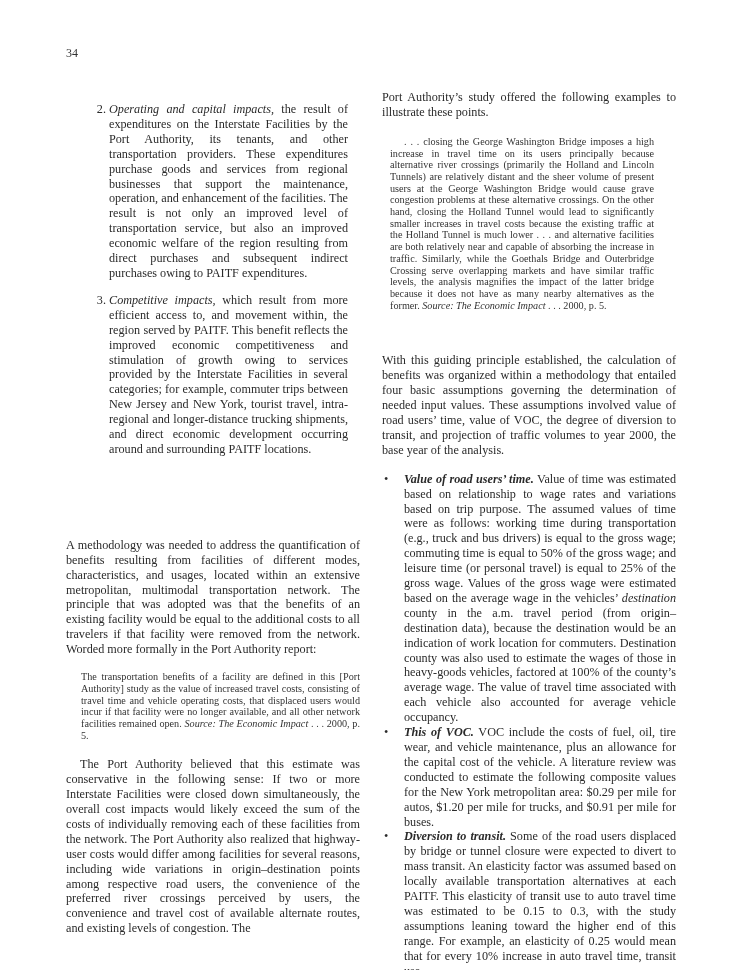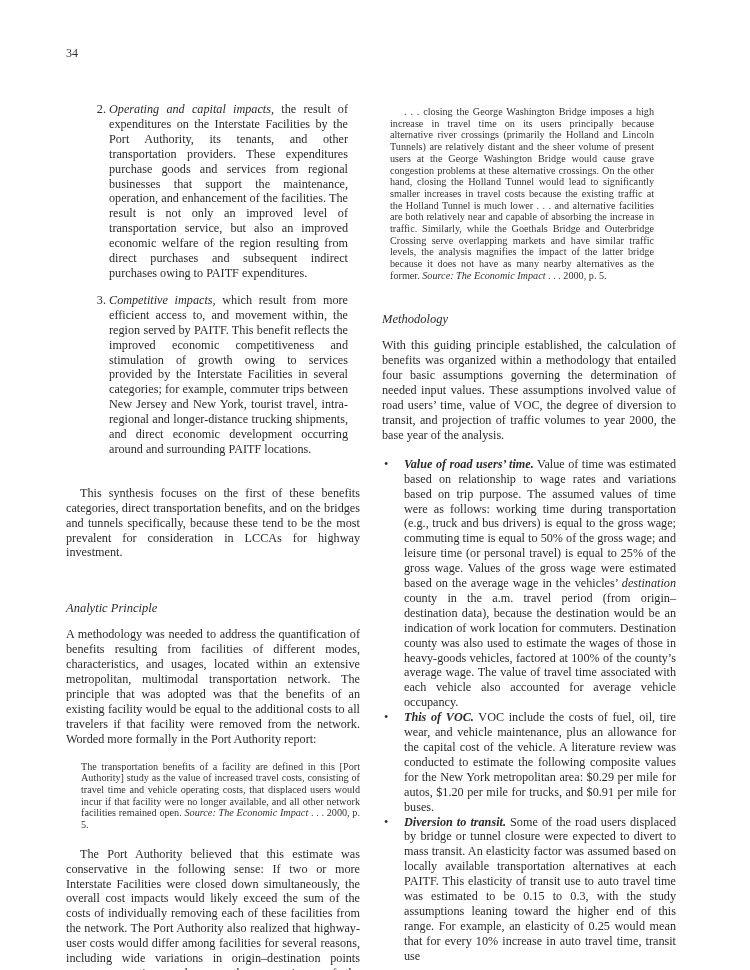--- a/index.html
+++ b/index.html
@@ -49,37 +49,35 @@
 <body>
 
 <div class="page-number">34</div>
 
 <div class="col col-left">
   <ol class="impacts" start="2">
     <li><em>Operating and capital impacts,</em><span> the result of expenditures on the Interstate Facilities by the Port Authority, its tenants, and other transportation providers. These expenditures purchase goods and services from regional businesses that support the maintenance, operation, and enhancement of the facilities. The result is not only an improved level of transportation service, but also an improved economic welfare of the region resulting from direct purchases and subsequent indirect purchases owing to PAITF expenditures.</span></li>
     <li><em>Competitive impacts,</em><span> which result from more efficient access to, and movement within, the region served by PAITF. This benefit reflects the improved economic competitiveness and stimulation of growth owing to services provided by the Interstate Facilities in several categories; for example, commuter trips between New Jersey and New York, tourist travel, intra-regional and longer-distance trucking shipments, and direct economic development occurring around and surrounding PAITF locations.</span></li>
   </ol>
   <div class="spacer-lg"></div>
-  <p class="indent">This synthesis focuses on the first of these benefits categories, direct transportation benefits, and on the bridges and tunnels specifically, because these tend to be the most prevalent for consideration in LCCAs for highway investment.</p>
   <div style="height:30px"></div>
   <div style="height:11px"></div>
-  <p class="heading-italic">Analytic Principle</p>
   <div style="height:11px"></div>
   <p>A methodology was needed to address the quantification of benefits resulting from facilities of different modes, characteristics, and usages, located within an extensive metropolitan, multimodal transportation network. The principle that was adopted was that the benefits of an existing facility would be equal to the additional costs to all travelers if that facility were removed from the network. Worded more formally in the Port Authority report:</p>
   <div style="height:14px"></div>
   <p class="quote"><span>The transportation benefits of a facility are defined in this [Port Authority] study as the value of increased travel costs, consisting of travel time and vehicle operating costs, that displaced users would incur if that facility were no longer available, and all other network facilities remained open. </span><em>Source: The Economic Impact</em><span> . . . 2000, p. 5.</span></p>
   <div style="height:16px"></div>
   <p class="indent">The Port Authority believed that this estimate was conservative in the following sense: If two or more Interstate Facilities were closed down simultaneously, the overall cost impacts would likely exceed the sum of the costs of individually removing each of these facilities from the network. The Port Authority also realized that highway-user costs would differ among facilities for several reasons, including wide variations in origin–destination points among respective road users, the convenience of the preferred river crossings perceived by users, the convenience and travel cost of available alternate routes, and existing levels of congestion. The</p>
 </div>
 
 <div class="col col-right">
+  <p>Port Authority’s study offered the following examples to illustrate these points.</p>
   <div style="height:16px"></div>
   <p class="quote quote-right"><span class="first" style="display:inline;padding-left:14px">. . . closing the George Washington Bridge imposes a high increase in travel time on its users principally because alternative river crossings (primarily the Holland and Lincoln Tunnels) are relatively distant and the sheer volume of present users at the George Washington Bridge would cause grave congestion problems at these alternative crossings. On the other hand, closing the Holland Tunnel would lead to significantly smaller increases in travel costs because the existing traffic at the Holland Tunnel is much lower . . . and alternative facilities are both relatively near and capable of absorbing the increase in traffic. Similarly, while the Goethals Bridge and Outerbridge Crossing serve overlapping markets and have similar traffic levels, the analysis magnifies the impact of the latter bridge because it does not have as many nearby alternatives as the former. </span><em>Source: The Economic Impact</em><span> . . . 2000, p. 5.</span></p>
   <div style="height:30px"></div>
-  <p class="heading-italic">Methodology</p>
   <div style="height:12px"></div>
   <p>With this guiding principle established, the calculation of benefits was organized within a methodology that entailed four basic assumptions governing the determination of needed input values. These assumptions involved value of road users’ time, value of VOC, the degree of diversion to transit, and projection of traffic volumes to year 2000, the base year of the analysis.</p>
   <div style="height:14px"></div>
   <ul class="bullets">
     <li><strong>Value of road users’ time.</strong><span> Value of time was estimated based on relationship to wage rates and variations based on trip purpose. The assumed values of time were as follows: working time during transportation (e.g., truck and bus drivers) is equal to the gross wage; commuting time is equal to 50% of the gross wage; and leisure time (or personal travel) is equal to 25% of the gross wage. Values of the gross wage were estimated based on the average wage in the vehicles’ </span><em>destination</em><span> county in the a.m. travel period (from origin–destination data), because the destination would be an indication of work location for commuters. Destination county was also used to estimate the wages of those in heavy-goods vehicles, factored at 100% of the county’s average wage. The value of travel time associated with each vehicle also accounted for average vehicle occupancy.</span></li>
     <li><strong>This of VOC.</strong><span> VOC include the costs of fuel, oil, tire wear, and vehicle maintenance, plus an allowance for the capital cost of the vehicle. A literature review was conducted to estimate the following composite values for the New York metropolitan area: $0.29 per mile for autos, $1.20 per mile for trucks, and $0.91 per mile for buses.</span></li>
     <li><strong>Diversion to transit.</strong><span> Some of the road users displaced by bridge or tunnel closure were expected to divert to mass transit. An elasticity factor was assumed based on locally available transportation alternatives at each PAITF. This elasticity of transit use to auto travel time was estimated to be 0.15 to 0.3, with the study assumptions leaning toward the higher end of this range. For example, an elasticity of 0.25 would mean that for every 10% increase in auto travel time, transit use</span></li>
   </ul>
 </div>
 

